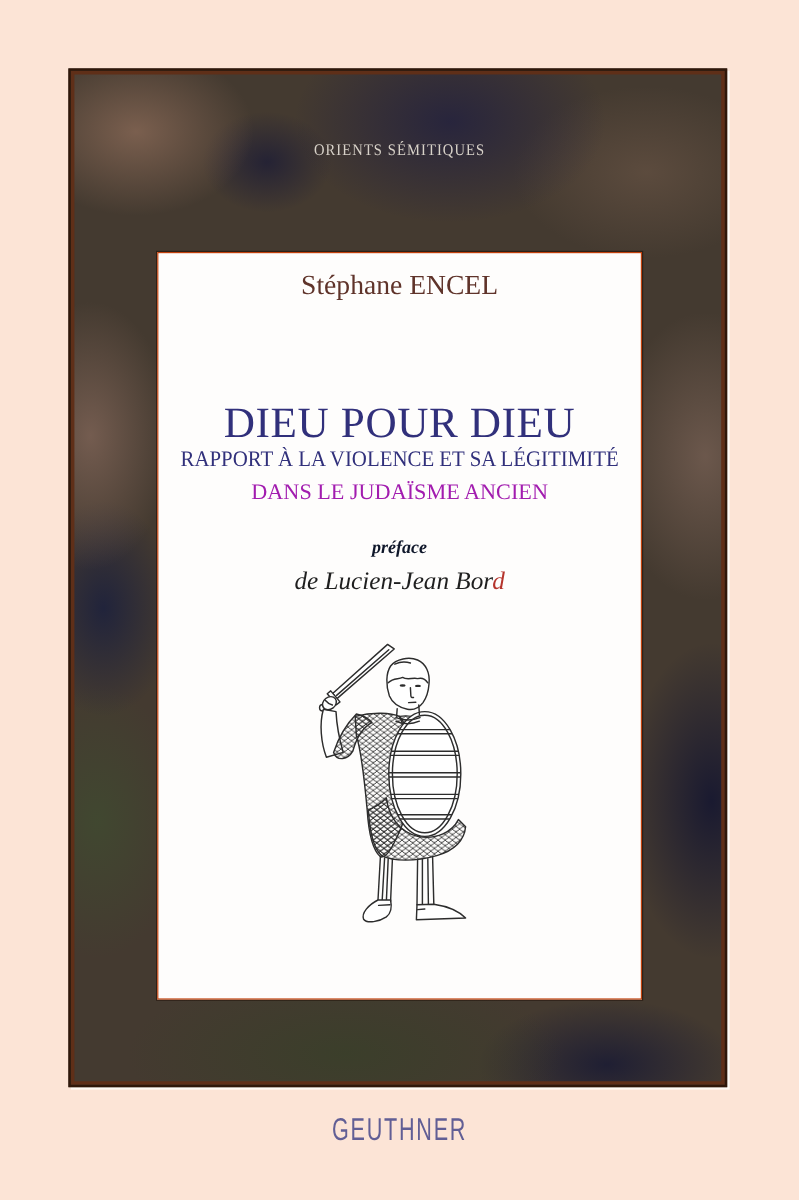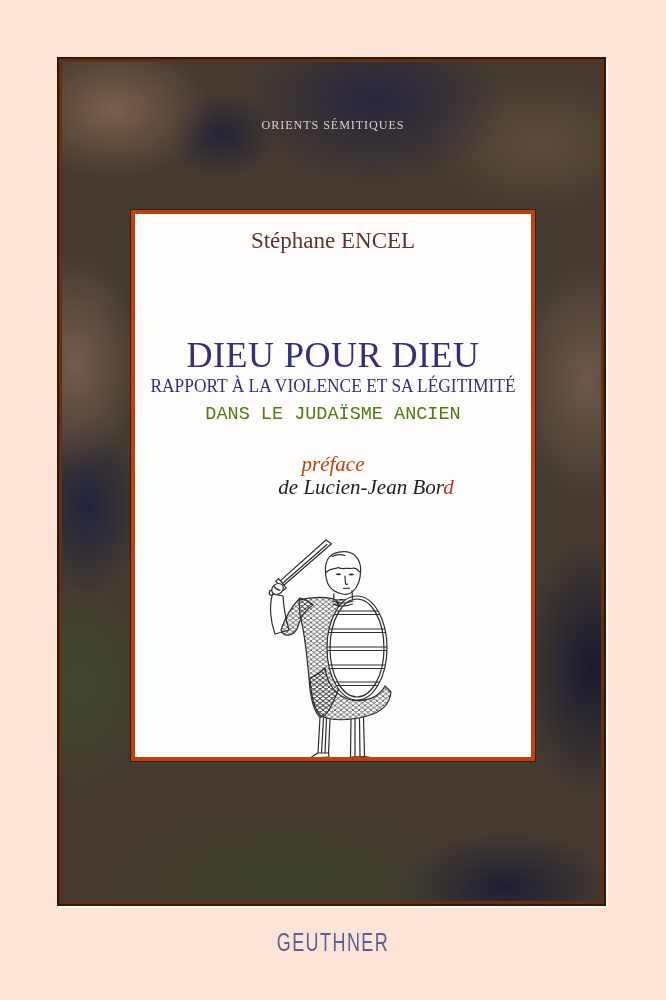--- a/index.html
+++ b/index.html
@@ -27,33 +27,33 @@
     border:2px solid #2f1709;
     box-shadow: inset 0 0 0 3px #5f2f18, 2px 2px 0 rgba(255,251,246,.95);
   }
   .collection{
     position:absolute;left:0;top:117px;width:100%;text-align:center;
     color:#d8d2c9;font-size:13.5px;letter-spacing:1px;
     transform:scaleX(.9);
   }
   
   .panel{
-    position:absolute;left:131px;top:210px;width:404px;height:551px;
+    position:absolute;left:131px;top:210px;width:404px;height:623px;
     box-sizing:border-box;background:#fefdfc;
-    border:4px solid #c2410c;box-shadow:0 0 0 1px rgba(30,12,4,.55);
+    border:1px solid #c2410c;box-shadow:0 0 0 1px rgba(30,12,4,.55);
     overflow:hidden;
     padding-left:32px;
   }
   .panel .line{position:absolute;left:0;width:100%;text-align:center;white-space:nowrap;}
   .author{top:14px;font-size:23px;color:#5f332a;}
   .booktitle{top:120px;font-size:36px;letter-spacing:.5px;color:#31307b;}
   .sub1{top:162px;font-size:18.5px;color:#31307b;transform:scaleX(.94);}
-  .sub2{top:190px;font-size:18.5px;color:#4d7c0f;font-family:Liberation Mono, monospace;}
-  .preface{top:238px;font-size:21px;font-style:italic;color:#c2410c;}
-  .prefaceby{top:261px;font-size:21px;font-style:italic;color:#1f1f1f;margin-left:33px;}
+  .sub2{top:190px;font-size:18.5px;color:#a21caf;}
+  .preface{top:238px;font-size:15px;font-style:italic;color:#0f172a;font-weight:bold;}
+  .prefaceby{top:261px;font-size:21px;font-style:italic;color:#1f1f1f;}
   .red-d{color:#b5342c;}
   .figure{position:absolute;left:126px;top:320px;width:140px;height:248px;}
   .publisher{
     position:absolute;left:0;top:928px;width:100%;text-align:center;
     font-family:"Liberation Sans",sans-serif;
     font-size:25px;letter-spacing:2px;color:#615e95;
     transform:scale(.72,1.05);
   }
 </style>
 </head>

